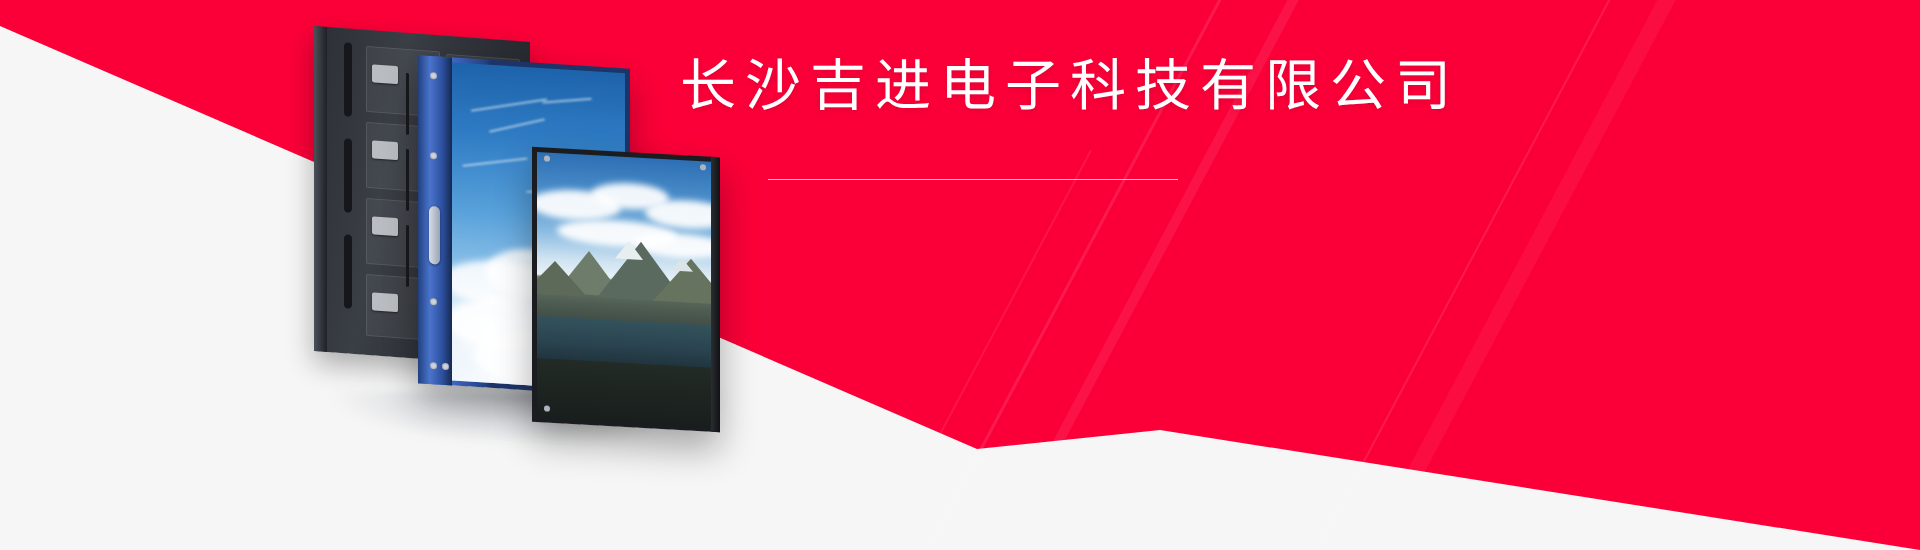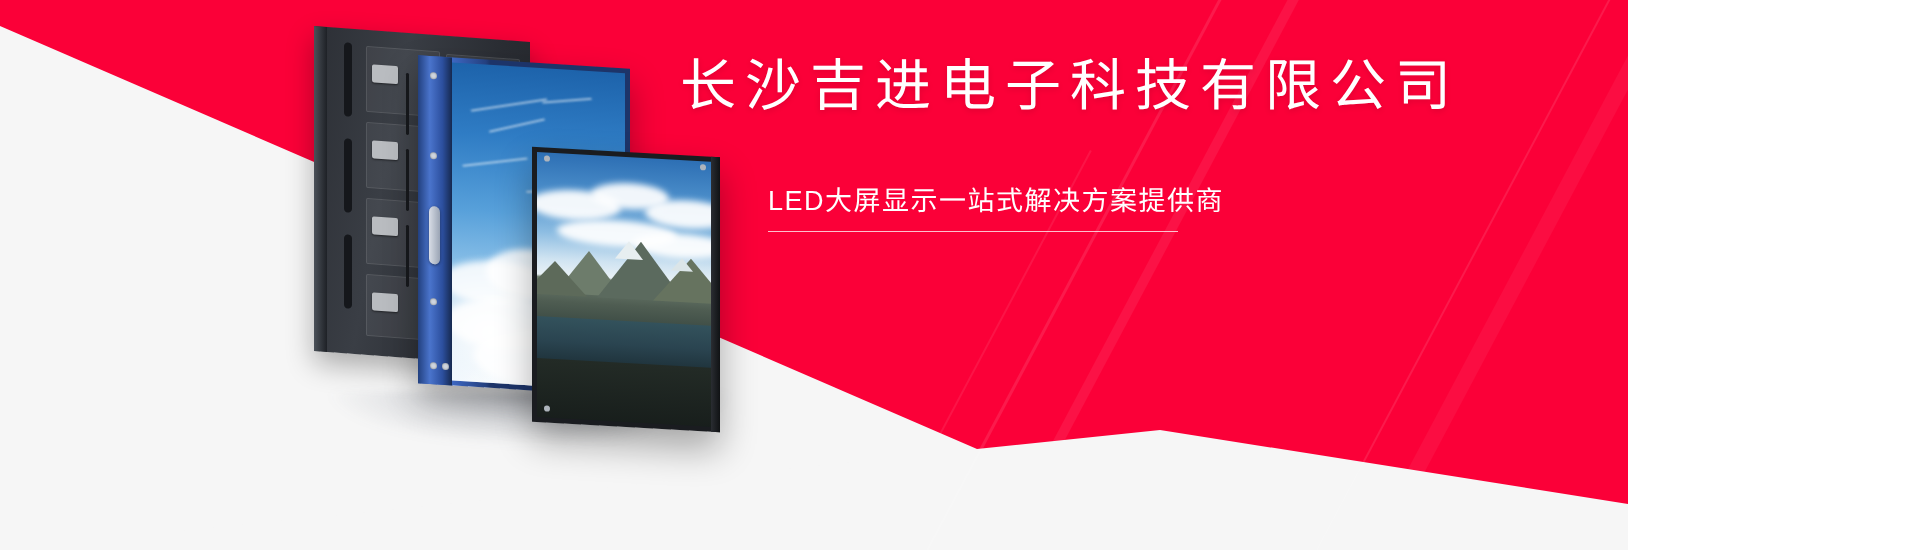--- a/index.html
+++ b/index.html
@@ -7,21 +7,21 @@
     margin: 0;
     padding: 0;
     background: #ffffff;
   }
   body {
     font-family: "Liberation Sans", "DejaVu Sans", sans-serif;
   }
 
   .banner {
     position: relative;
-    width: 1628px;
+    width: 1920px;
     height: 550px;
     overflow: hidden;
     background: #000000;
   }
 
   
   .bg-red {
     position: absolute;
     inset: 0;
     background: #fb0038;
@@ -367,18 +367,17 @@
       <div class="front-bolt" style="left:12px;  top:258px;"></div>
       <div class="front-bolt" style="left:168px; top:8px;"></div>
     </div>
 
   </div>
 
   <div class="copy">
     <h1 class="company-title">长沙吉进电子科技有限公司</h1>
 
     <div class="tagline-wrap">
-      <p class="tagline-main">LED大屏显示一站式解决方案提供商</p>
       <div class="rule"></div>
     </div>
   </div>
 
 </div>
 
 </body></html>

